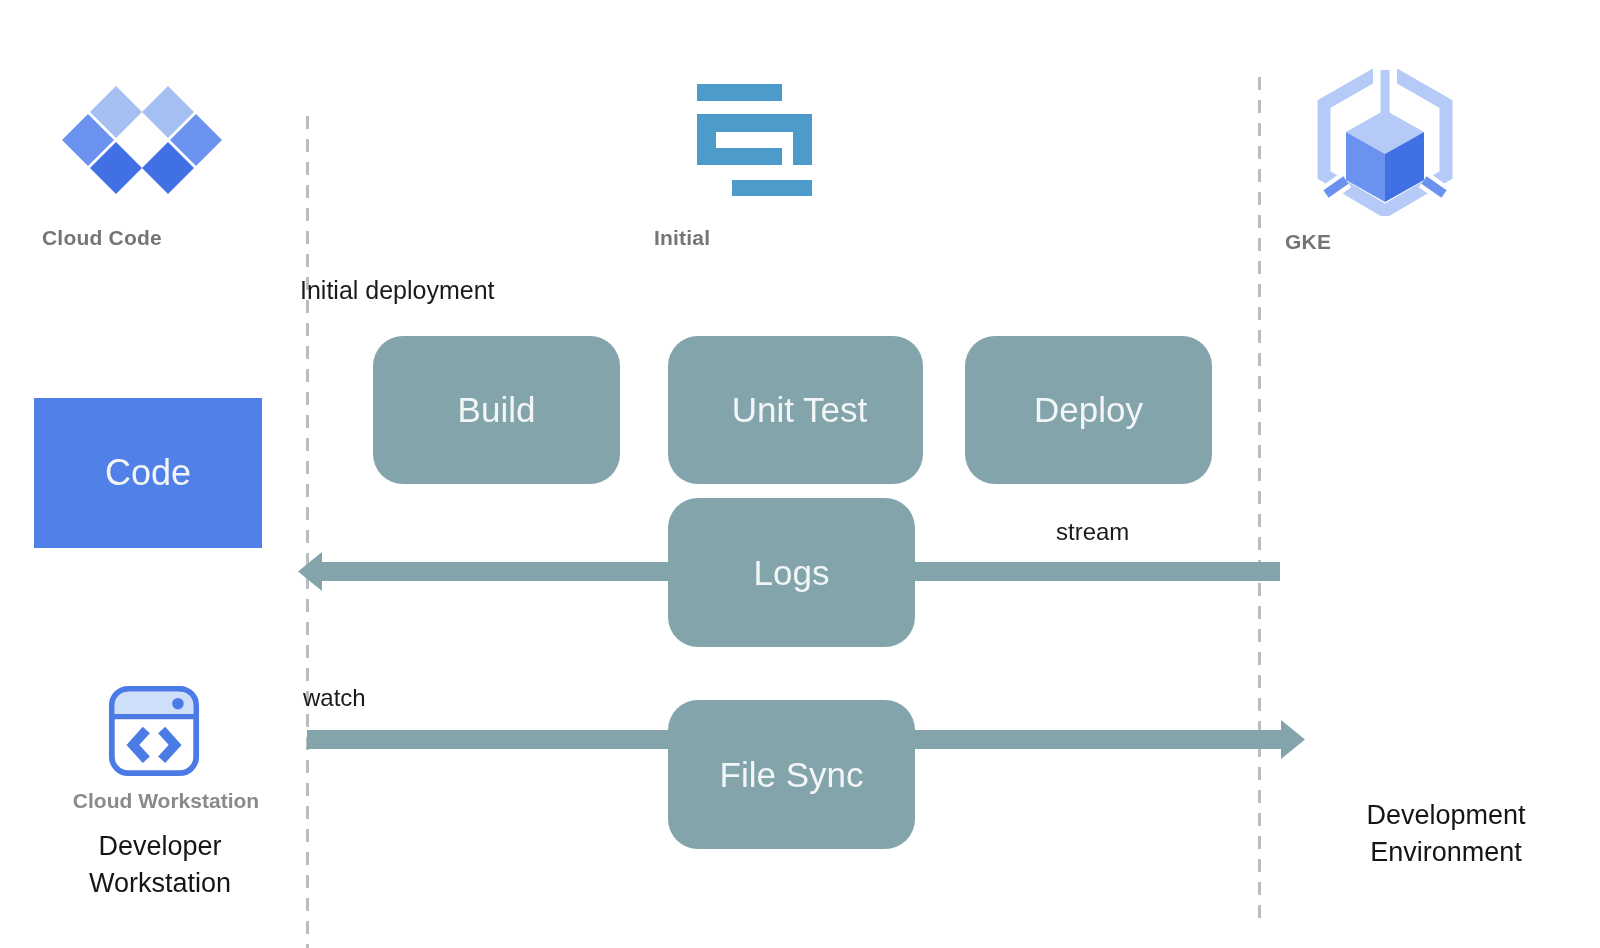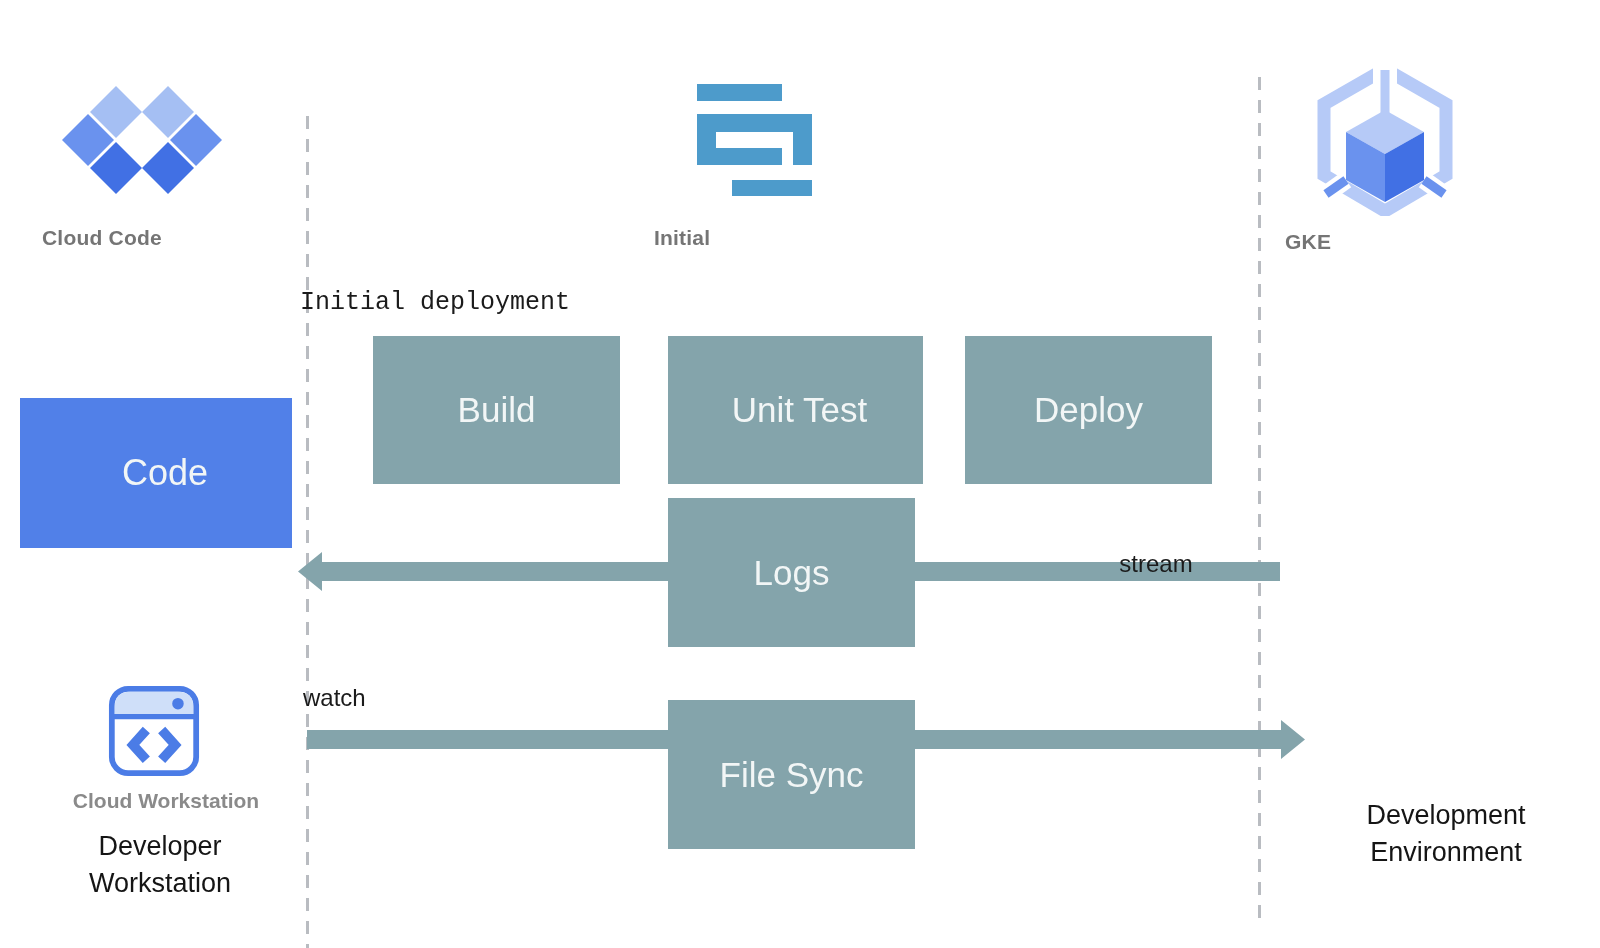--- a/index.html
+++ b/index.html
@@ -21,21 +21,21 @@
   }
   .hdr-label{
     position:absolute;width:200px;text-align:left;
     font-size:21px;font-weight:700;color:var(--label_gray);letter-spacing:.2px;
   }
   .node{
     position:absolute;display:flex;align-items:center;justify-content:center;
     text-align:center;color:var(--box_text);
   }
   .node.blue{background:var(--node_blue);font-size:36px;}
-  .node.teal{background:var(--node_teal);font-size:35px;}
+  .node.teal{background:var(--node_teal);font-size:35px;border-radius:30px;}
   .node.wrap{font-size:33px;line-height:1.45;padding:0 8px;}
   .annot{position:absolute;color:var(--dark_text);font-size:24px;}
   .caption-gray{
     position:absolute;width:250px;text-align:center;
     font-size:21px;font-weight:700;color:#8a8a8a;
   }
   .caption-dark{
     position:absolute;width:250px;text-align:center;
     font-size:27px;color:#151515;line-height:1.38;
   }
@@ -84,25 +84,25 @@
 
     <polygon points="75,46 114,68 75,90 36,68" style="fill:var(--gke_light)"></polygon>
     <polygon points="36,68 75,90 75,138 36,116" style="fill:var(--icon_mid)"></polygon>
     <polygon points="114,68 75,90 75,138 114,116" style="fill:var(--icon_dark)"></polygon>
   </svg>
 
   <div class="hdr-label" style="left:42px;top:226px;">Cloud Code</div>
   <div class="hdr-label" style="left:654px;top:226px;">Initial</div>
   <div class="hdr-label" style="left:1285px;top:230px;">GKE</div>
 
-  <div class="annot" style="left:300px;top:288px;font-size:25px;font-family:Liberation Mono, monospace;">Initial deployment</div>
+  <div class="annot" style="left:300px;top:276px;font-size:25px;">Initial deployment</div>
   <div class="annot" style="left:303px;top:684px;">watch</div>
-  <div class="annot" style="left:1056px;top:518px;width:200px;text-align:center;margin-top:32px;">stream</div>
+  <div class="annot" style="left:1056px;top:518px;width:200px;text-align:left;">stream</div>
 
-  <div class="node blue" style="left:20px;top:398px;width:254px;height:150px;padding-left:18px;">
+  <div class="node blue" style="left:34px;top:398px;width:228px;height:150px;">
     <span>Code</span>
   </div>
 
   <div class="node teal" style="left:373px;top:336px;width:247px;height:148px;">
     <span>Build</span>
   </div>
 
   <div class="node teal" style="left:668px;top:336px;width:247px;height:148px;padding-left:8px;">
     <span>Unit Test</span>
   </div>

